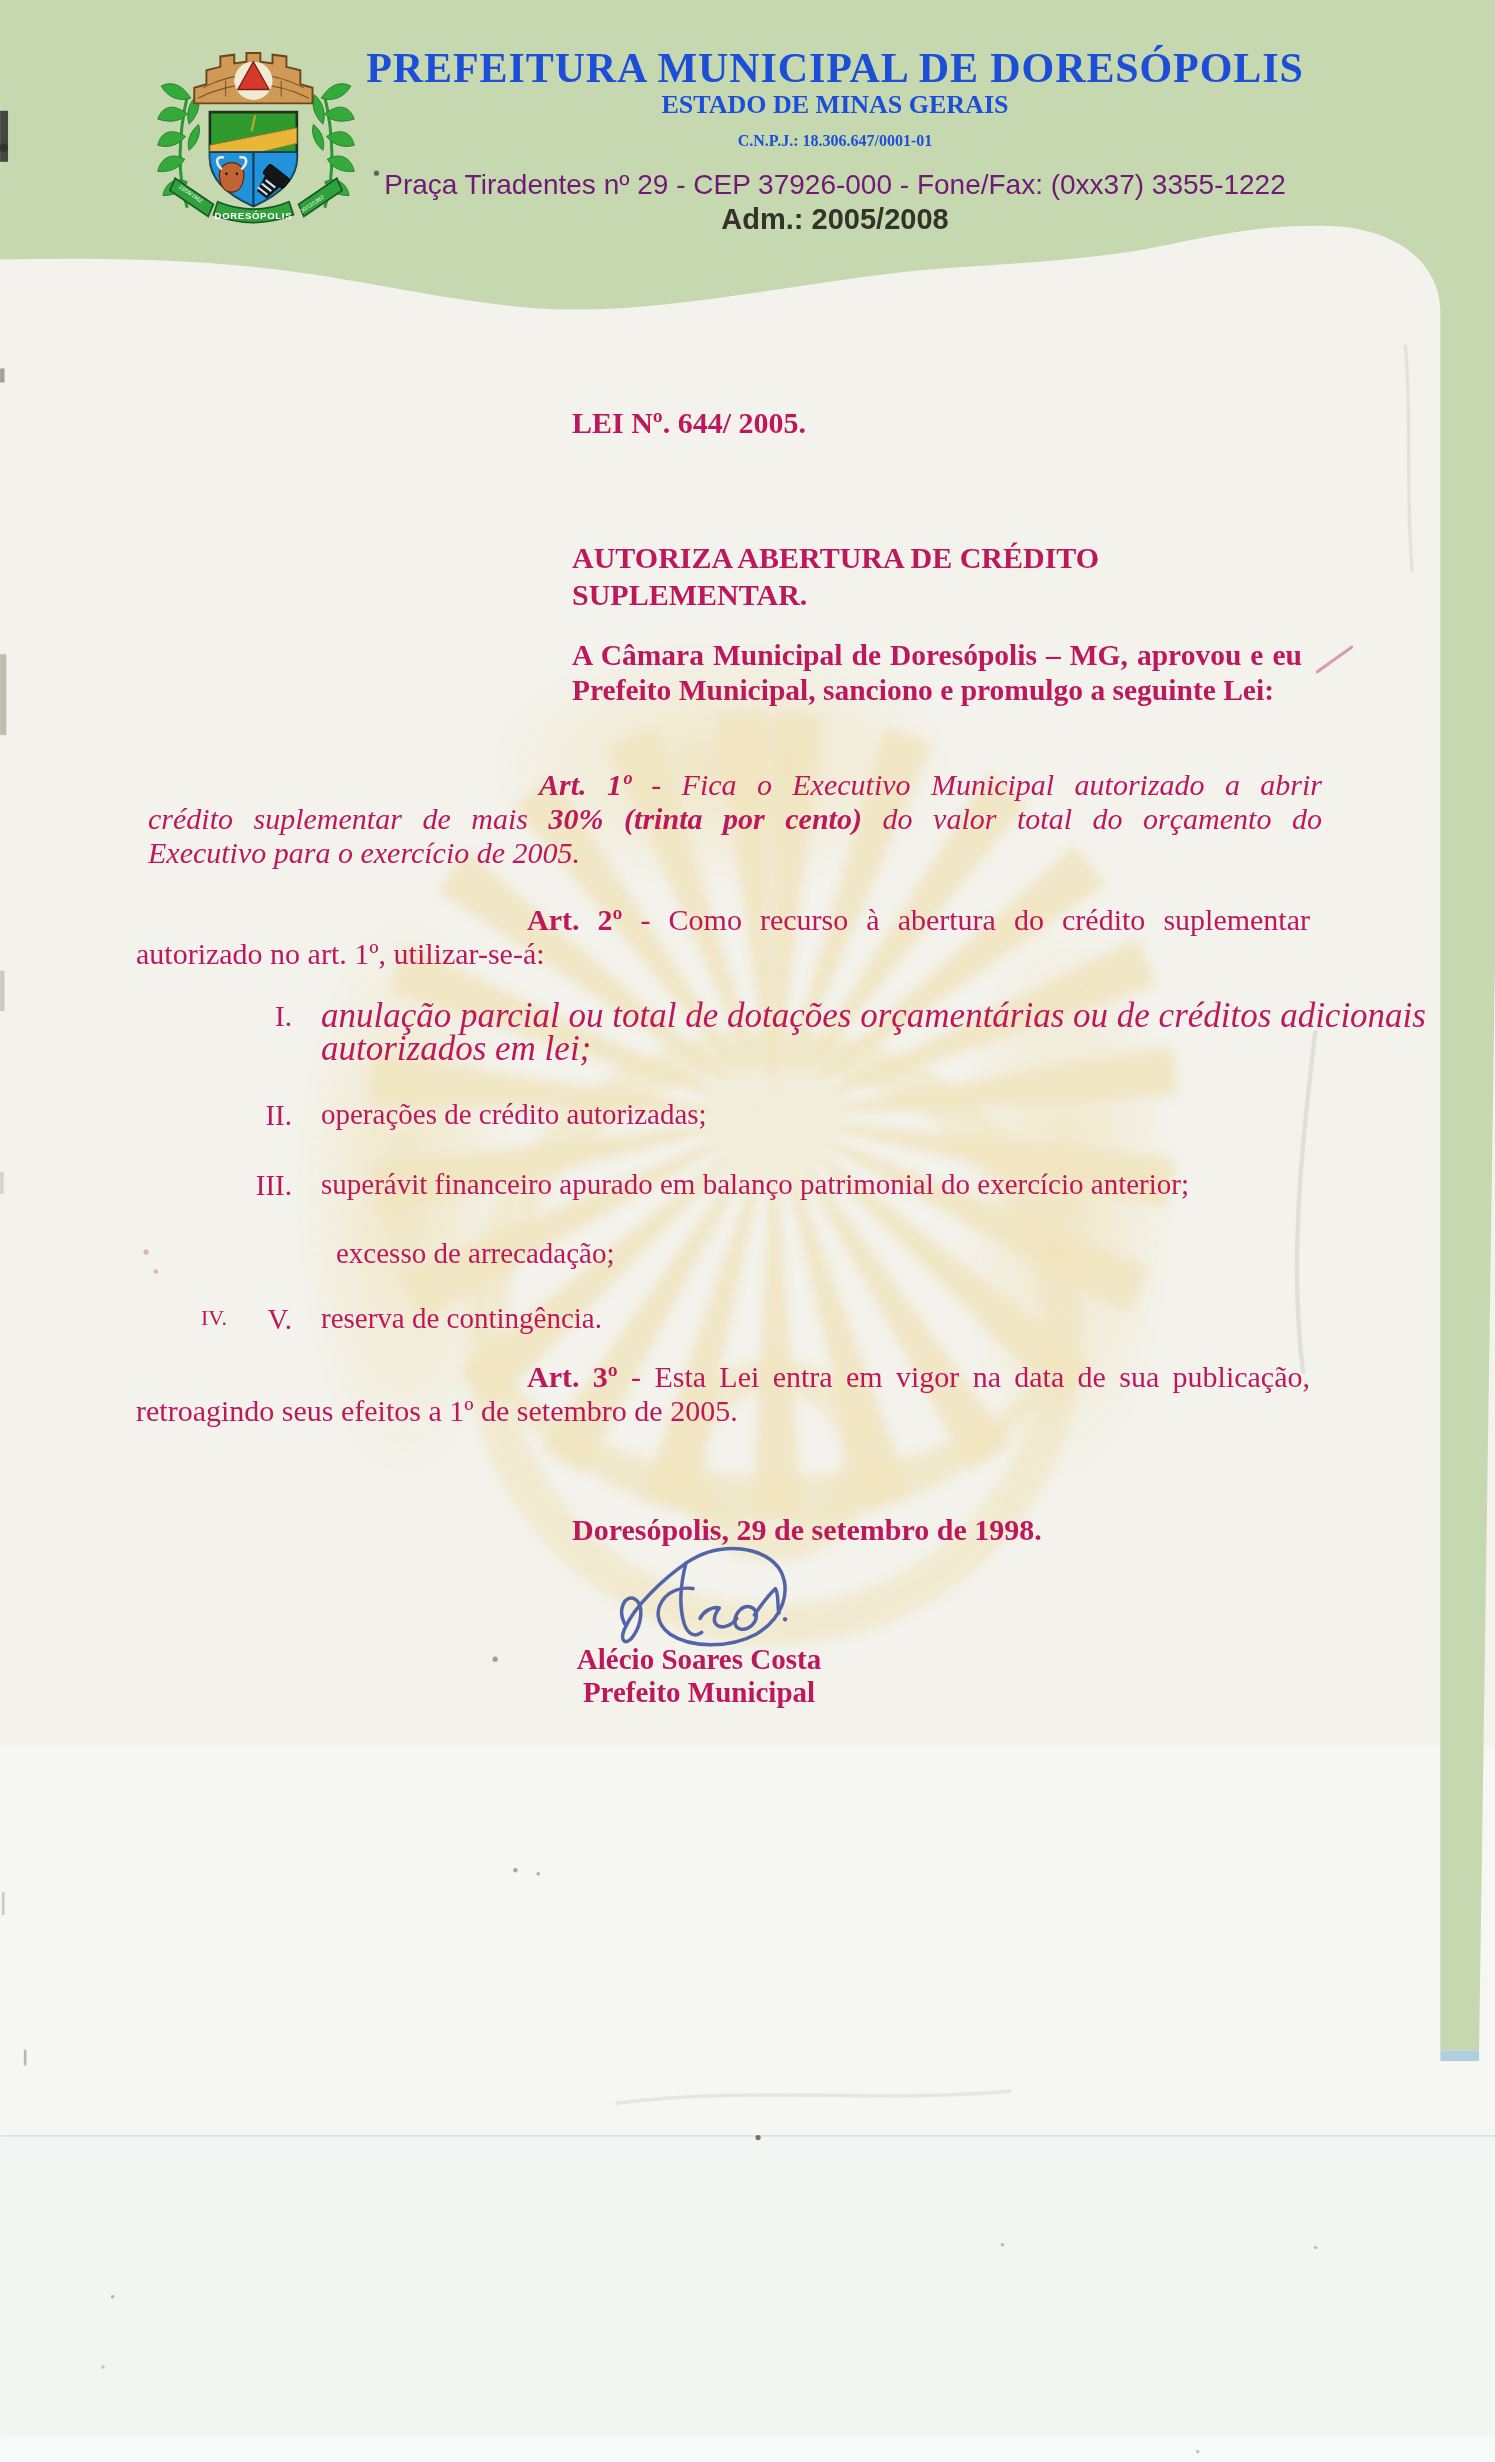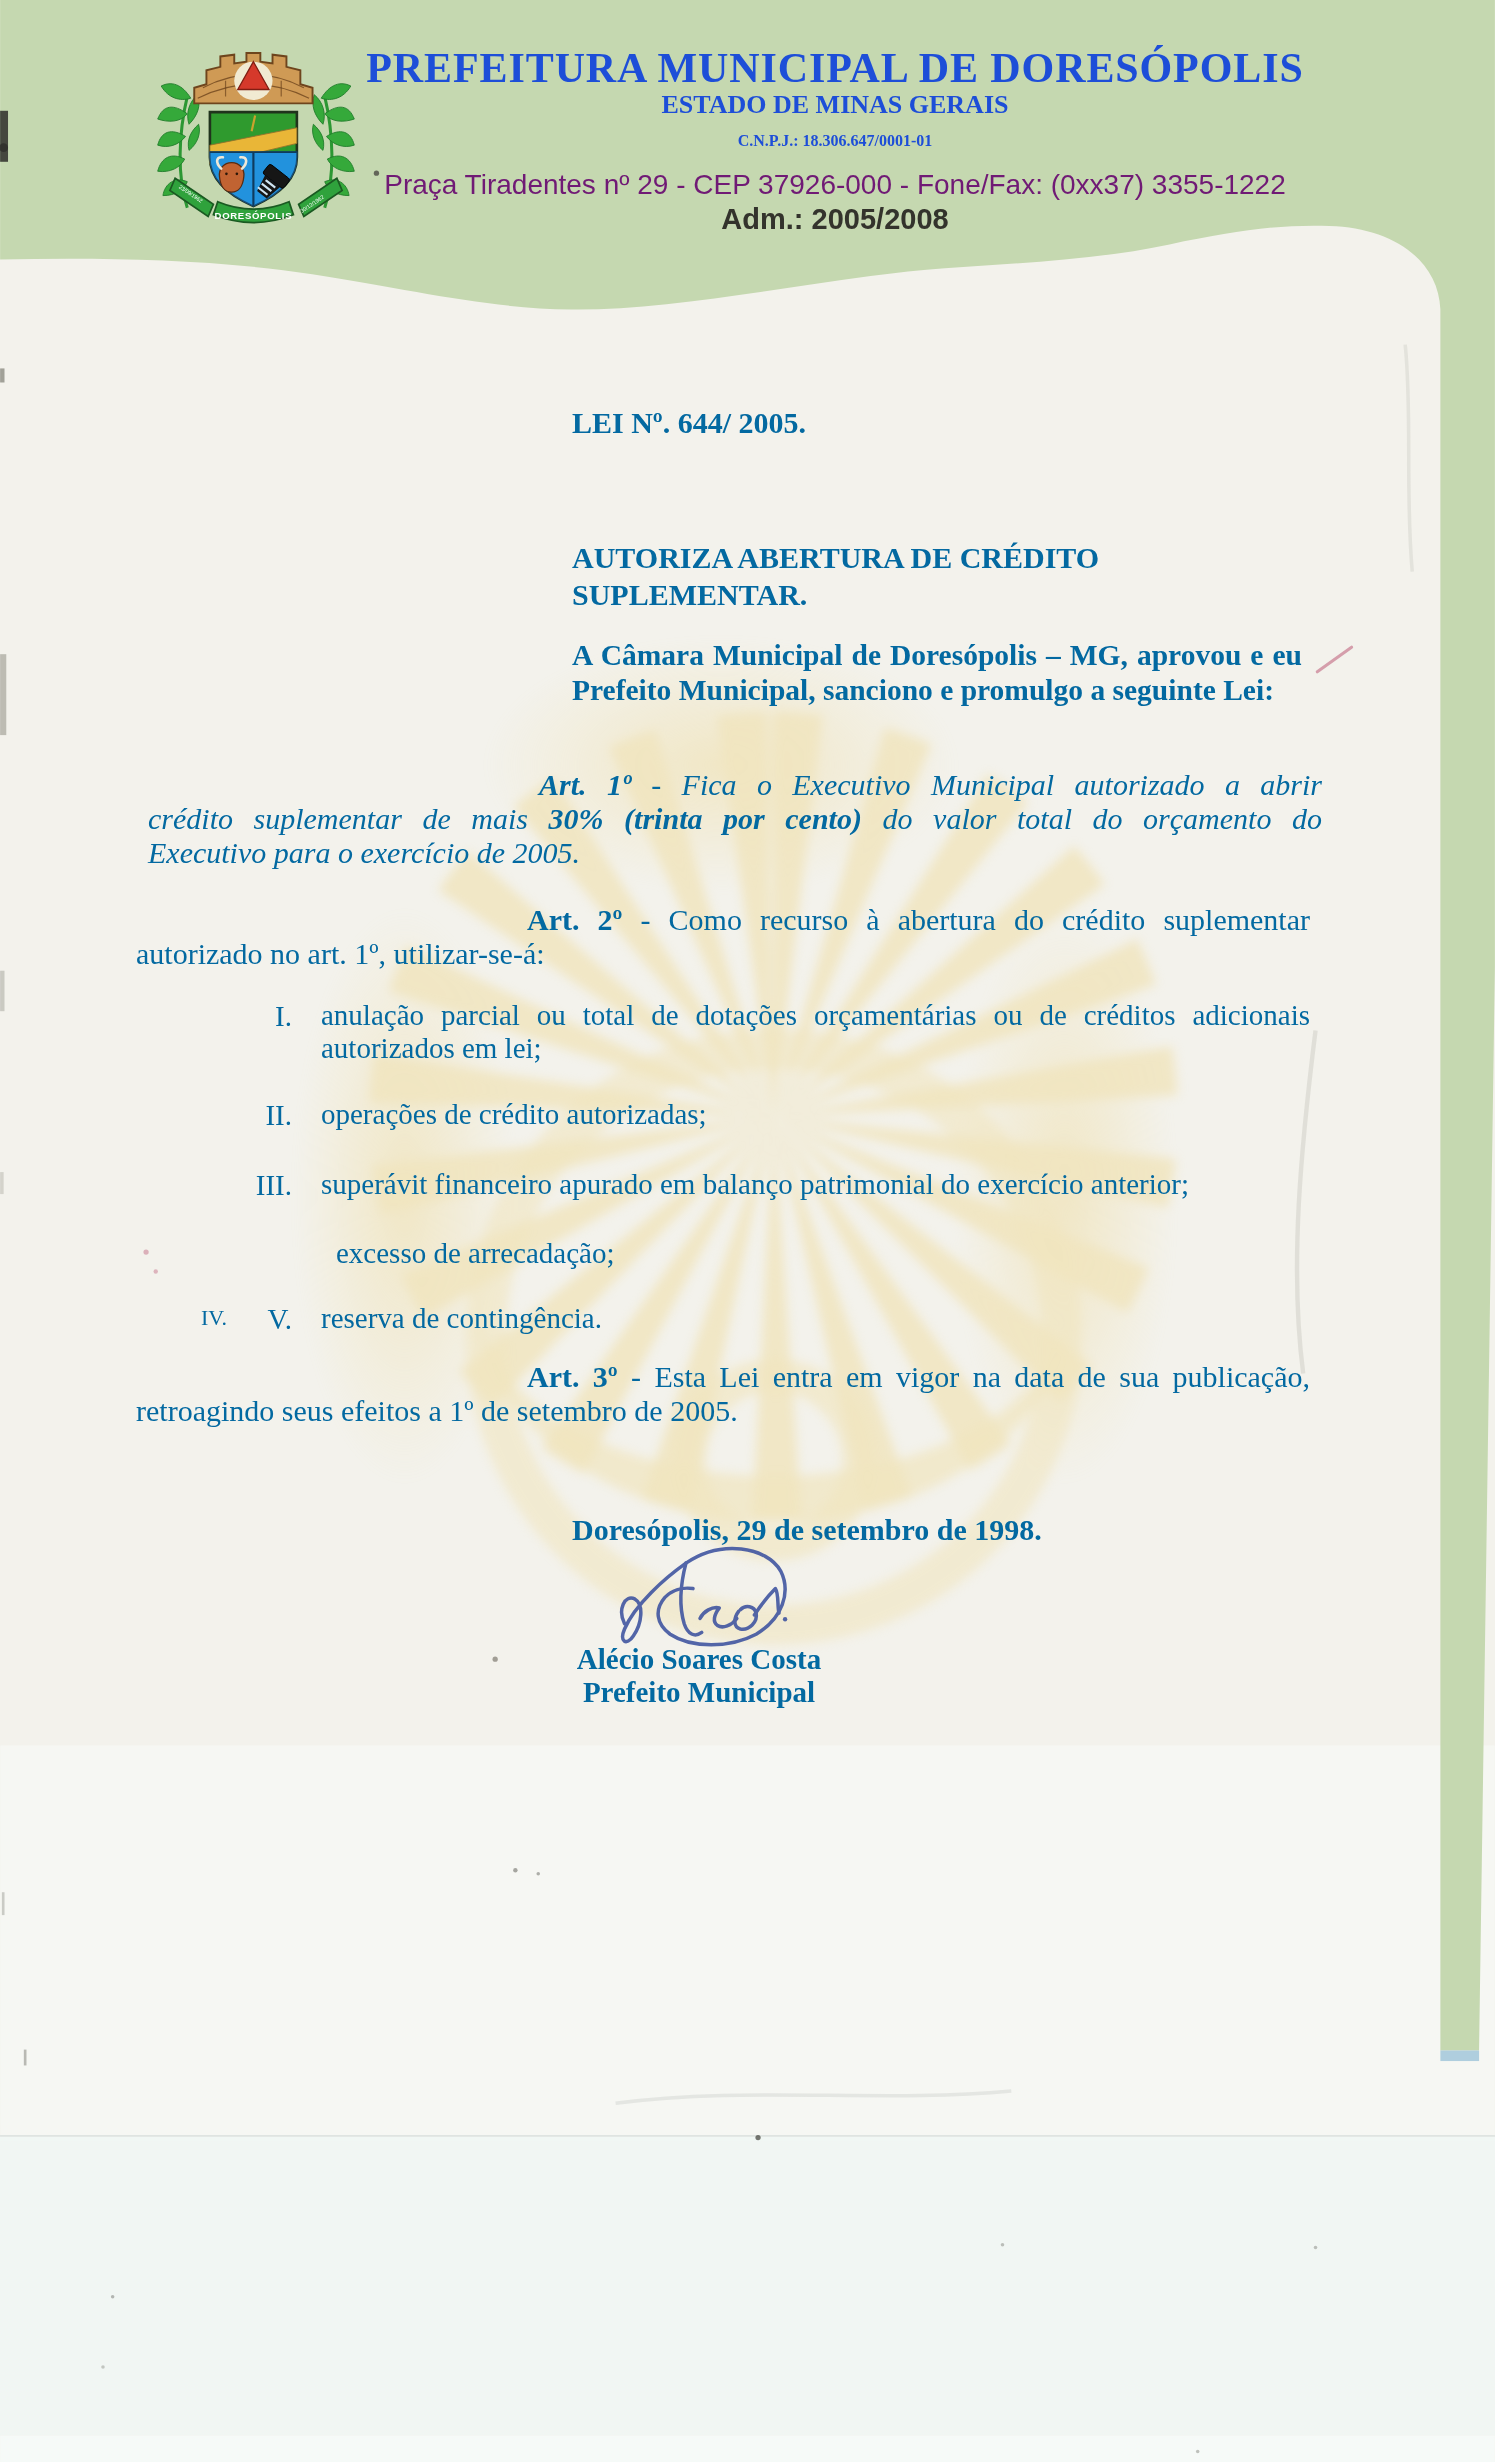--- a/index.html
+++ b/index.html
@@ -13,21 +13,21 @@
     background:repeating-conic-gradient(rgba(238,216,146,.85) 0deg 7deg, rgba(238,216,146,0) 7deg 16deg);}
   .wm-blob{background:radial-gradient(ellipse at center, rgba(238,216,146,.85) 0%, rgba(238,216,146,0) 68%);}
   .wm-ring{left:466px;top:1029px;width:616px;height:616px;border:40px solid rgba(238,216,146,.6);border-radius:50%;box-sizing:border-box;}
   .wm-ring2{left:673px;top:1359px;width:202px;height:202px;border:33px solid rgba(238,216,146,.65);border-radius:50%;box-sizing:border-box;}
   .wm-ribbon{left:475px;top:1293px;width:598px;height:229px;border-bottom:46px solid rgba(238,216,146,.7);
     border-radius:0 0 50% 50% / 0 0 100% 100%;box-sizing:border-box;}
   .txt{position:absolute;z-index:2;}
   .sans{font-family:"Liberation Sans","DejaVu Sans",sans-serif;}
   .b{font-weight:bold;}
   .hdr-line{left:237px;width:1196px;text-align:center;color:#1d4ed8;}
-  .doc{font-size:30px;line-height:34px;color:#0369a1;}
+  .doc{font-size:30px;line-height:34px;color:#be185d;}
   .dline{white-space:nowrap;}
   .jl{text-align:justify;text-align-last:justify;}
   .ind{padding-left:391px;}
   .bold-block{font-weight:bold;}
   svg{display:block;}
   .z3{z-index:3;}
 </style>
 </head>
 <body>
 
@@ -165,21 +165,21 @@
       <div class="dline jl"><span>crédito suplementar de mais </span><span class="b">30% (trinta por cento)</span><span> do valor total do orçamento do</span></div>
       <div class="dline"><span>Executivo para o exercício de 2005.</span></div>
     </div>
 
   <div class="txt doc" style="left:136px;top:903px;width:1174px;">
       <div class="dline jl ind"><span class="b">Art. 2º</span><span> - Como recurso à abertura do crédito suplementar</span></div>
       <div class="dline"><span>autorizado no art. 1º, utilizar-se-á:</span></div>
     </div>
 
   <div class="txt doc" style="left:136px;top:999px;width:156px;text-align:right;font-size:29px;">I.</div>
-  <div class="txt doc" style="left:321px;top:999px;width:989px;font-size:29px;line-height:33px;">
+  <div class="txt doc" style="left:321px;top:999px;width:989px;font-size:35px;line-height:33px;font-style:italic;">
       <div class="dline jl"><span>anulação parcial ou total de dotações orçamentárias ou de créditos adicionais</span></div>
       <div class="dline"><span>autorizados em lei;</span></div>
     </div>
 
   <div class="txt doc" style="left:136px;top:1098px;width:156px;text-align:right;font-size:29px;">II.</div>
   <div class="txt doc" style="left:321px;top:1098px;width:989px;font-size:29px;line-height:33px;">
       <div class="dline"><span>operações de crédito autorizadas;</span></div>
     </div>
 
   <div class="txt doc" style="left:136px;top:1168px;width:156px;text-align:right;font-size:29px;">III.</div>

